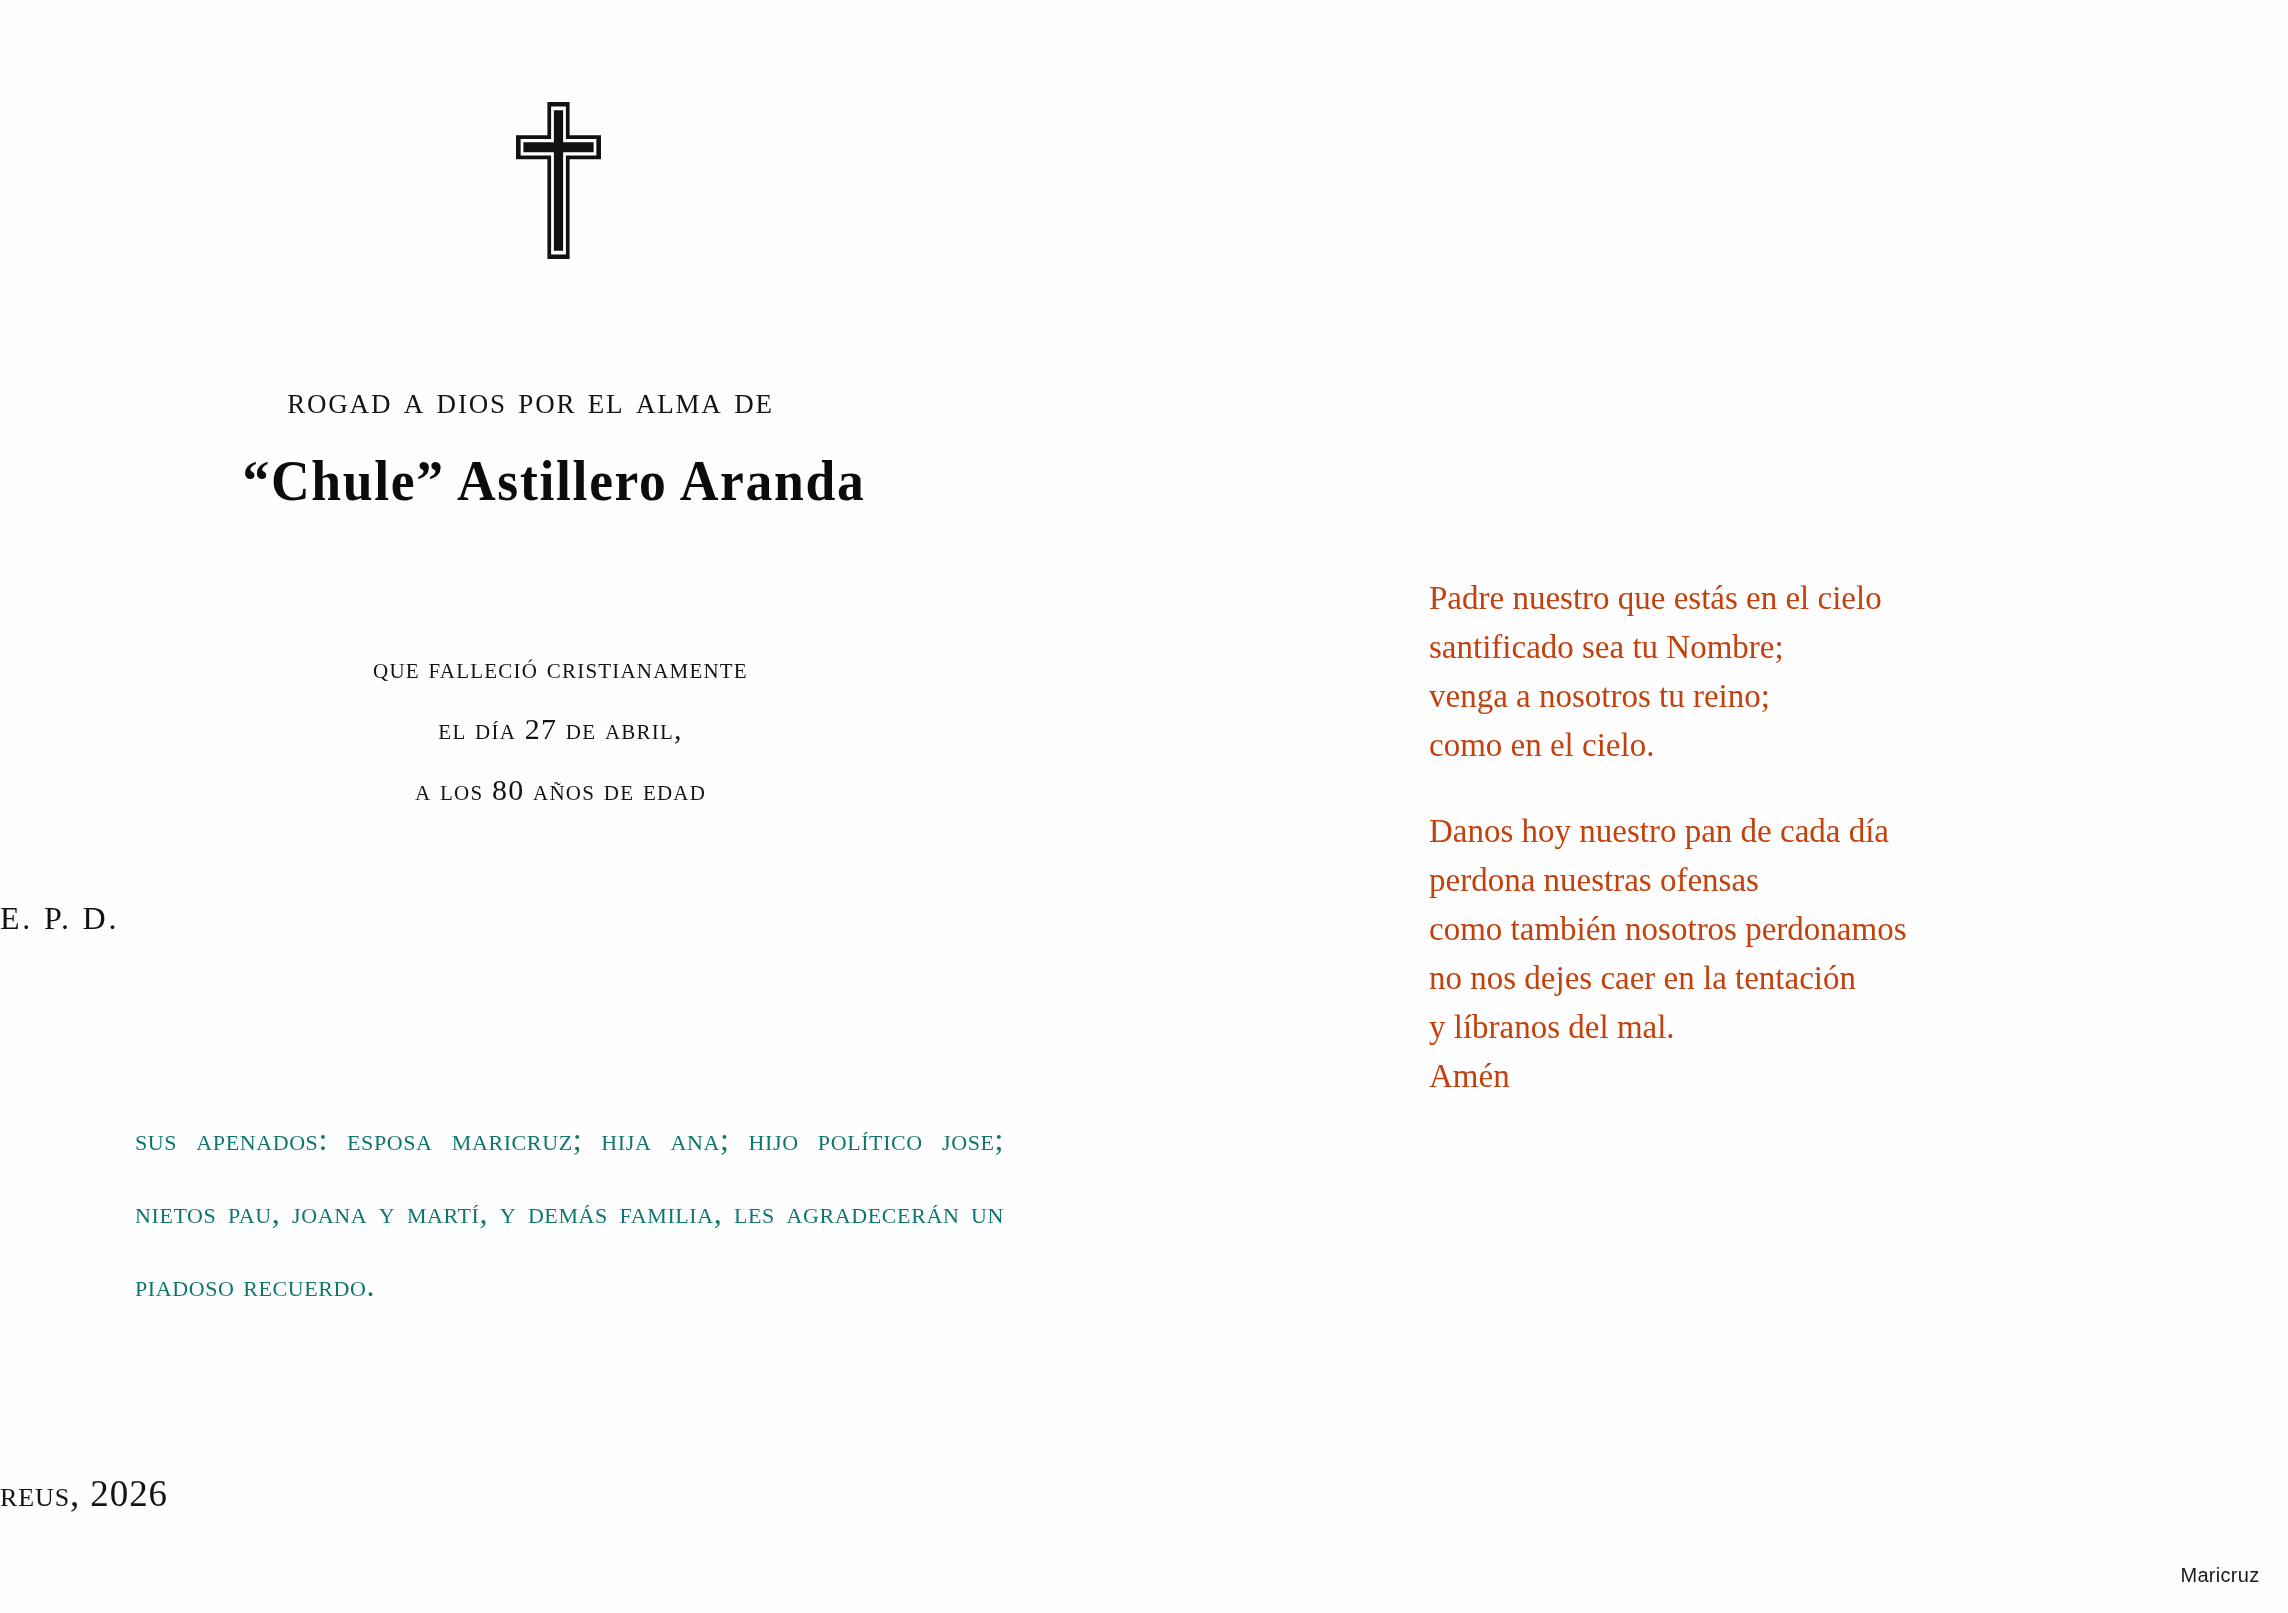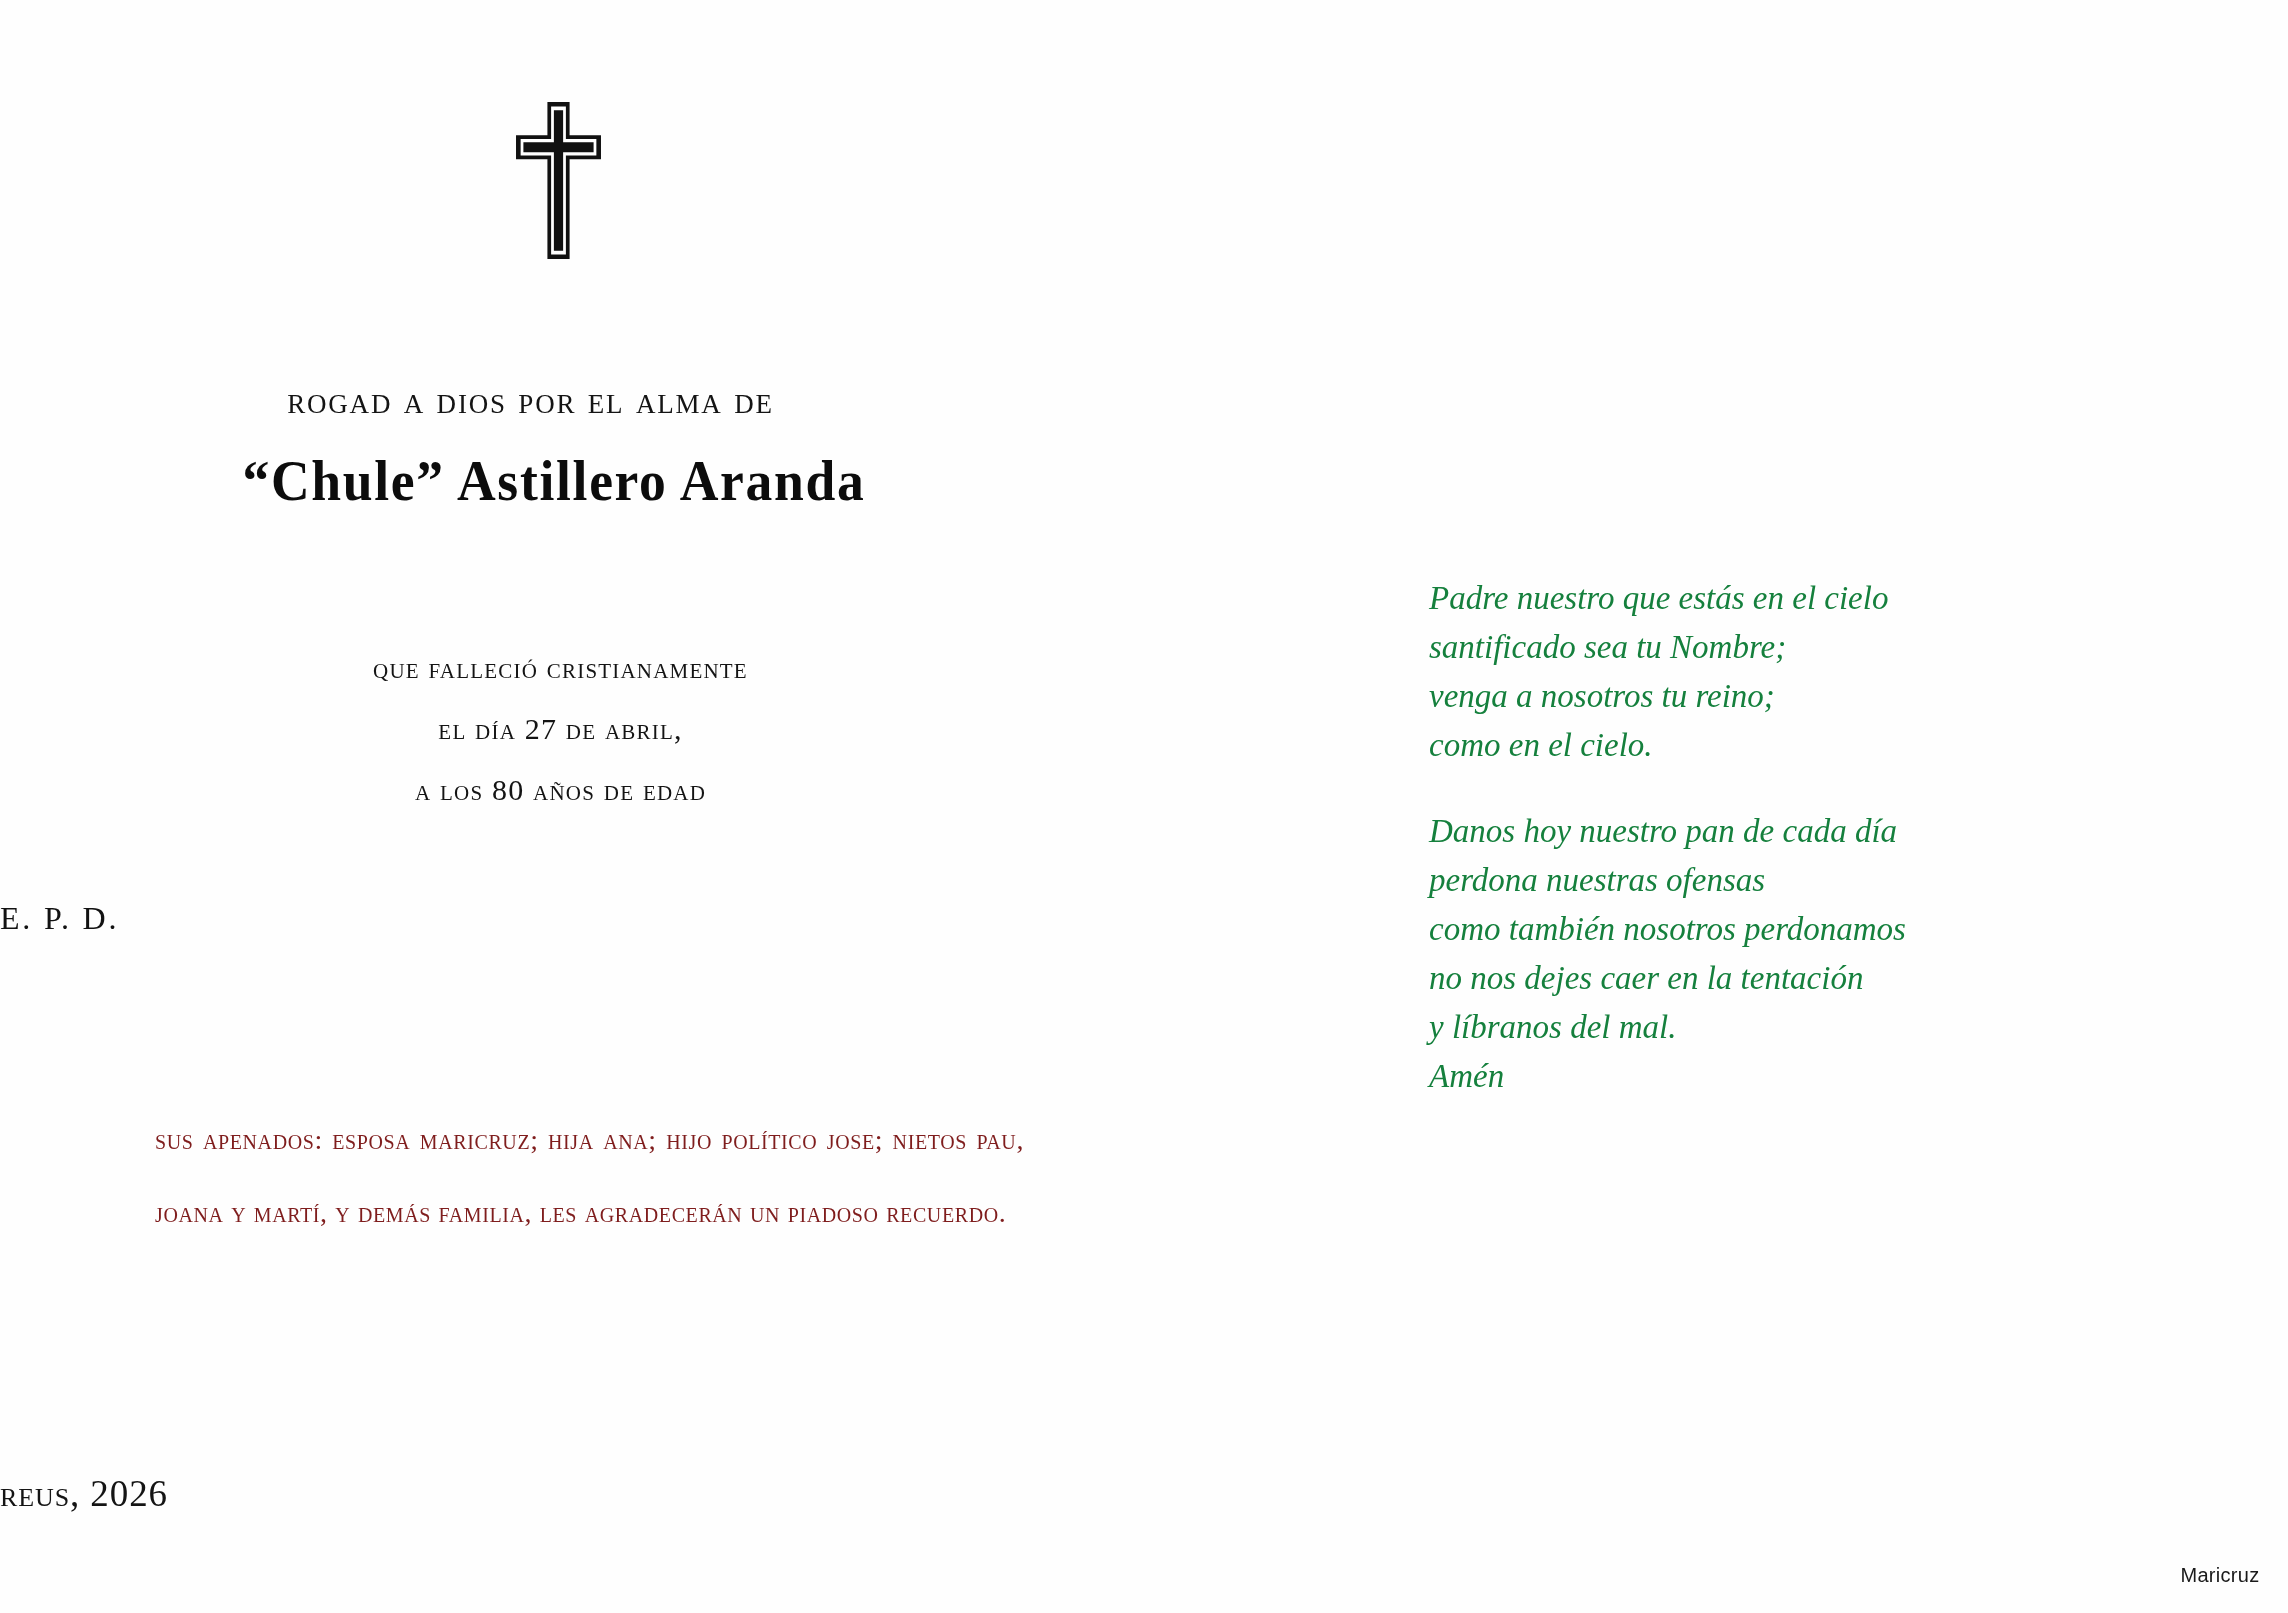--- a/index.html
+++ b/index.html
@@ -98,29 +98,28 @@
     font-size: 32px;
     letter-spacing: 2.8px;
     color: #121212;
   }
 
   .mourners {
     position: absolute;
     left: 135px;
     top: 1103px;
     width: 869px;
-    font-size: 28px;
+    font-size: 32px;
     line-height: 73px;
     text-align: justify;
     text-align-last: left;
     font-variant: small-caps;
     text-transform: lowercase;
     letter-spacing: 0.6px;
-    color: #7f1d1d;
-    margin-left: 20px;
+    color: #0f766e;
   }
 
   .place-year {
     position: absolute;
     left: 0;
     top: 1472px;
     width: 1098px;
     text-align: left;
     font-size: 37px;
     letter-spacing: 0.9px;
@@ -129,24 +128,23 @@
     color: #141414;
   }
 
   
   .prayer {
     position: absolute;
     left: 1429px;
     top: 574px;
     width: 701px;
     font-family: "Liberation Serif", serif;
-    font-style: italic;
     font-size: 33px;
     line-height: 49px;
-    color: #15803d;
+    color: #c2410c;
   }
   .prayer .stanza { margin: 0 0 37px 0; }
   .prayer .stanza:last-child { margin-bottom: 0; }
   .prayer .line { white-space: nowrap; }
 
   
   .credit {
     position: absolute;
     right: 29.5px;
     bottom: 26px;

